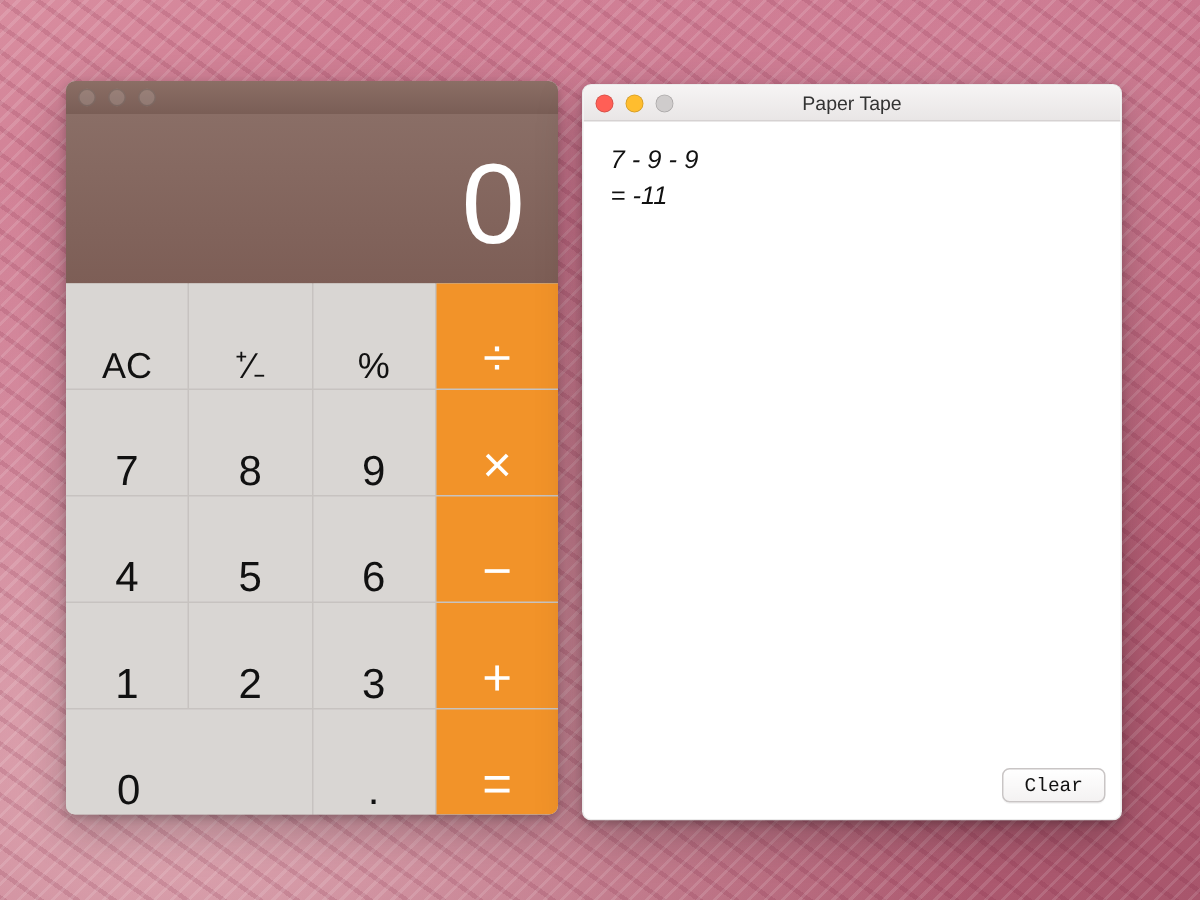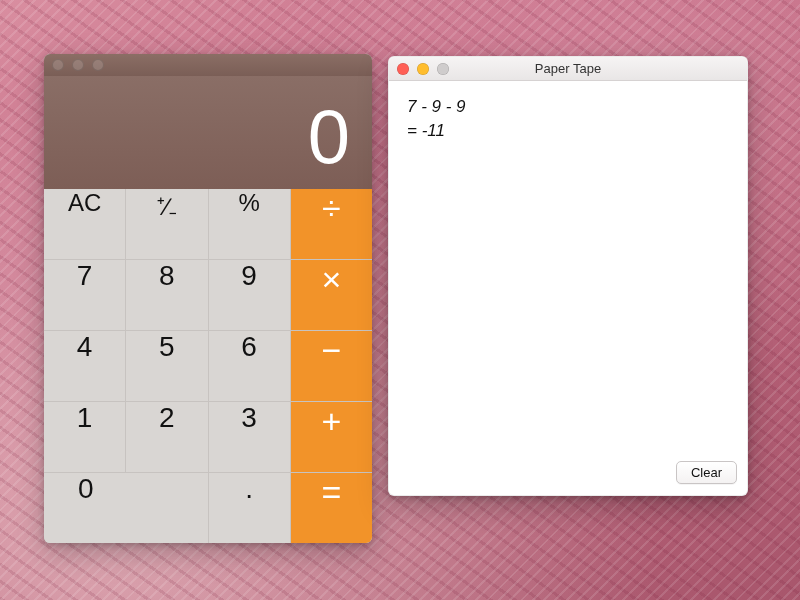--- a/index.html
+++ b/index.html
@@ -60,21 +60,21 @@
       flex: 1;
       display: grid;
       grid-template-columns: repeat(4, 1fr);
       grid-template-rows: repeat(5, 1fr);
       gap: 1px;
       background: #c7c3c0;
     }
     .key {
       background: #d9d6d3;
       display: flex;
-      align-items: flex-start;
+      align-items: flex-end;
       justify-content: center;
       font-size: 28px;
       color: #111;
       user-select: none;
       cursor: default;
     }
     .key.func { font-size: 24px; }
     .key.op {
       background: #f29329;
       color: #fff;
@@ -82,21 +82,21 @@
       font-weight: 300;
     }
     .key.zero { grid-column: 1 / span 2; justify-content: flex-start; padding-left: 34px; }
 
     
     .tape {
       position: absolute;
       left: 388px;
       top: 56px;
       width: 360px;
-      height: 440px;
+      height: 491px;
       background: #ffffff;
       border-radius: 6px;
       box-shadow: 0 10px 30px rgba(0,0,0,0.25), 0 2px 6px rgba(0,0,0,0.2);
       display: flex;
       flex-direction: column;
       overflow: hidden;
       border: 1px solid rgba(0,0,0,0.08);
     }
     .tape-title {
       height: 24px;
@@ -142,20 +142,21 @@
     }
     .btn-clear {
       font-size: 13px;
       padding: 3px 14px;
       border-radius: 5px;
       background: linear-gradient(#ffffff, #f4f2f2);
       border: 1px solid #c9c5c5;
       box-shadow: 0 1px 0 rgba(0,0,0,0.04);
       cursor: default;
       color: #111;
+      font-family: Liberation Mono, monospace;
     }
   </style>
 </head>
 <body>
 
 <div class="calc">
   <div class="calc-title">
     <span class="tl"></span>
     <span class="tl"></span>
     <span class="tl"></span>

